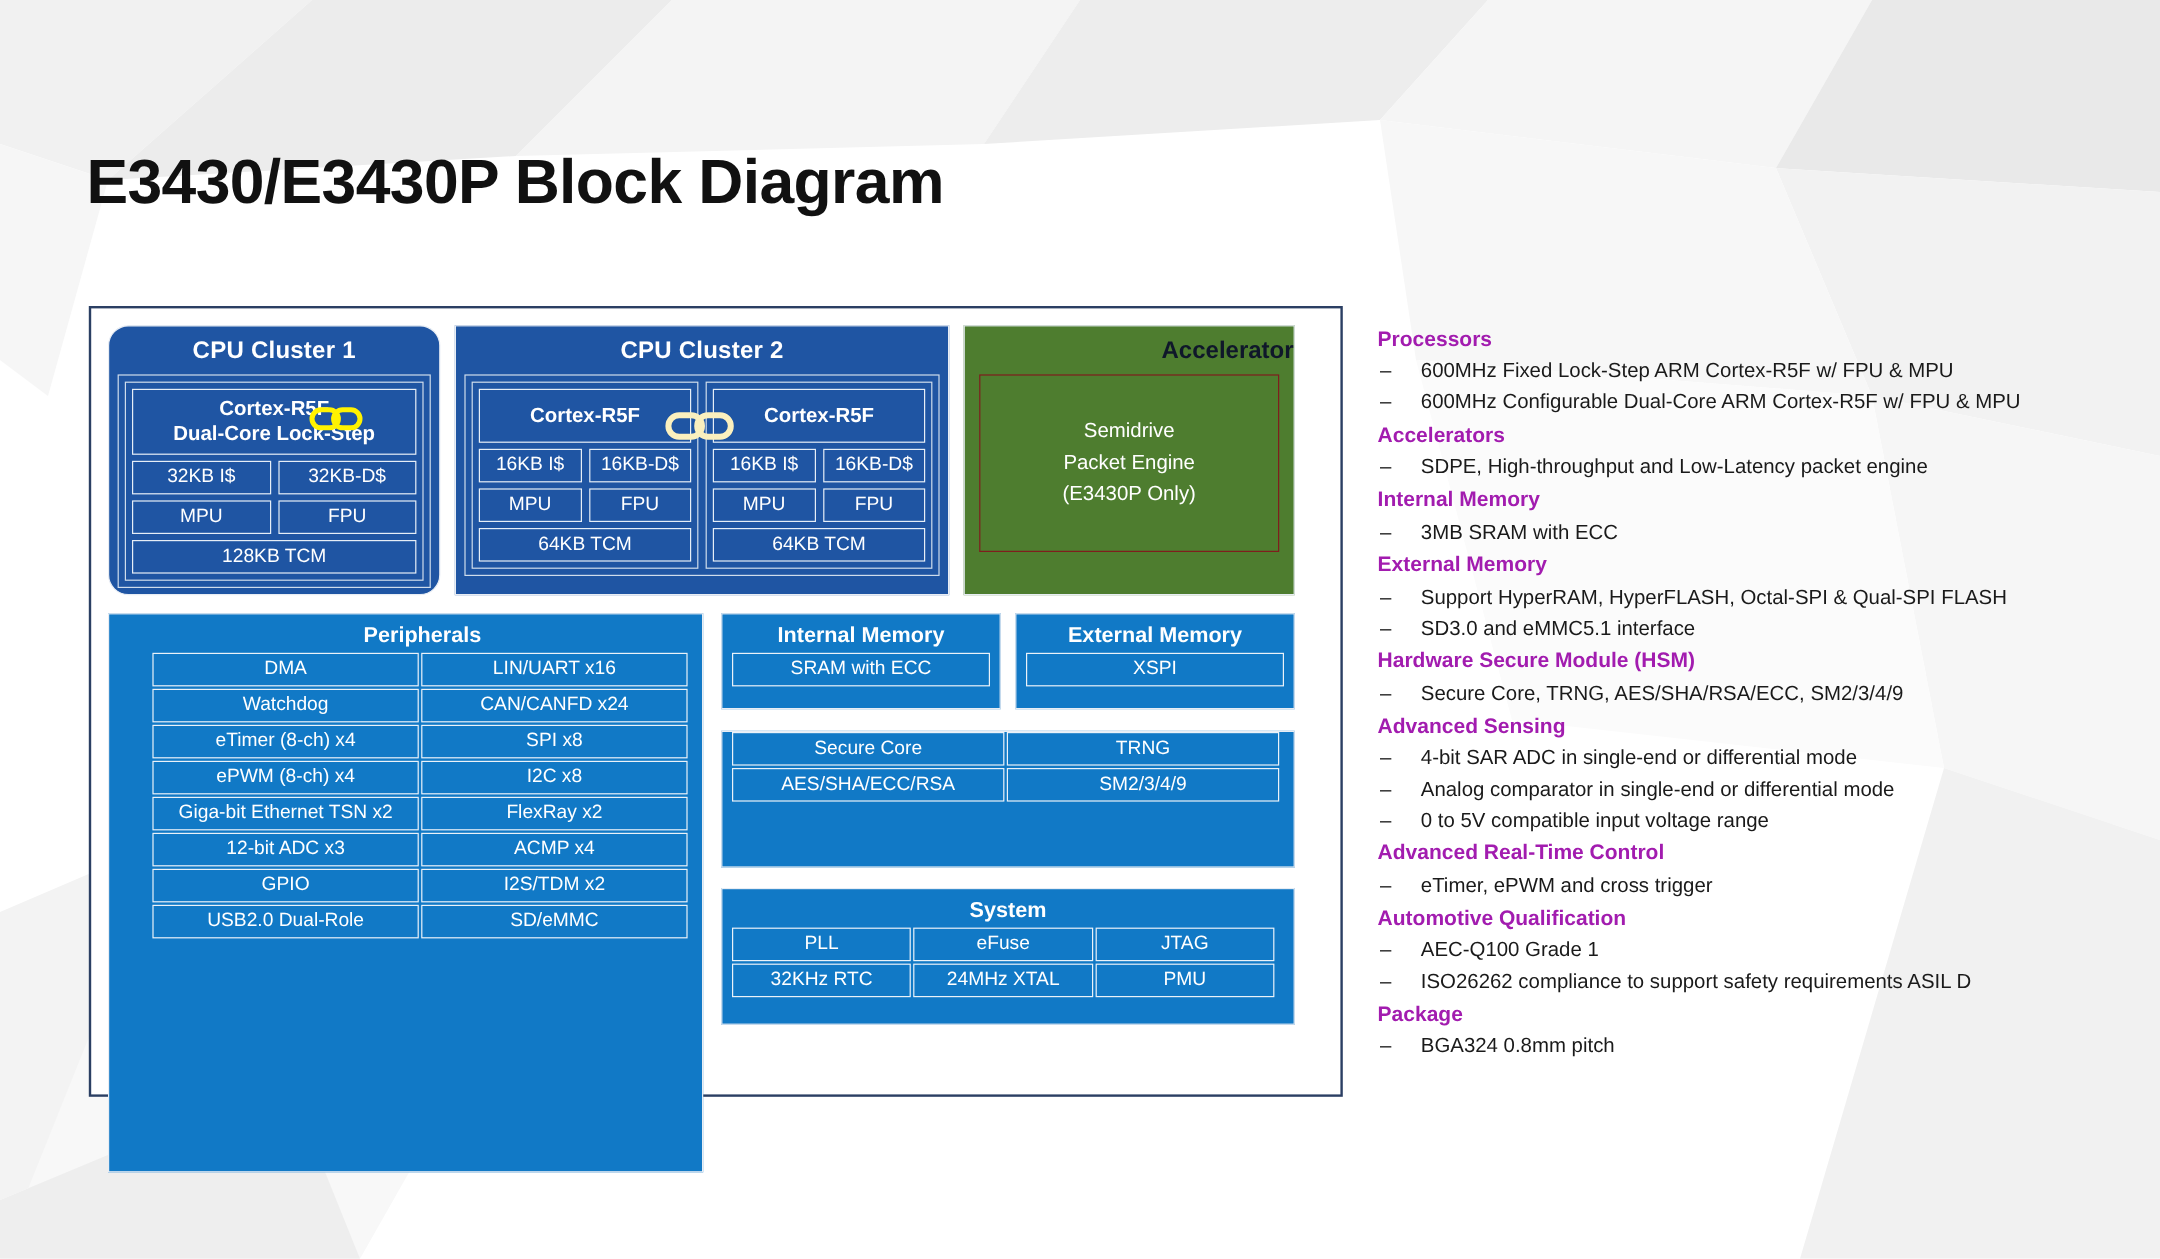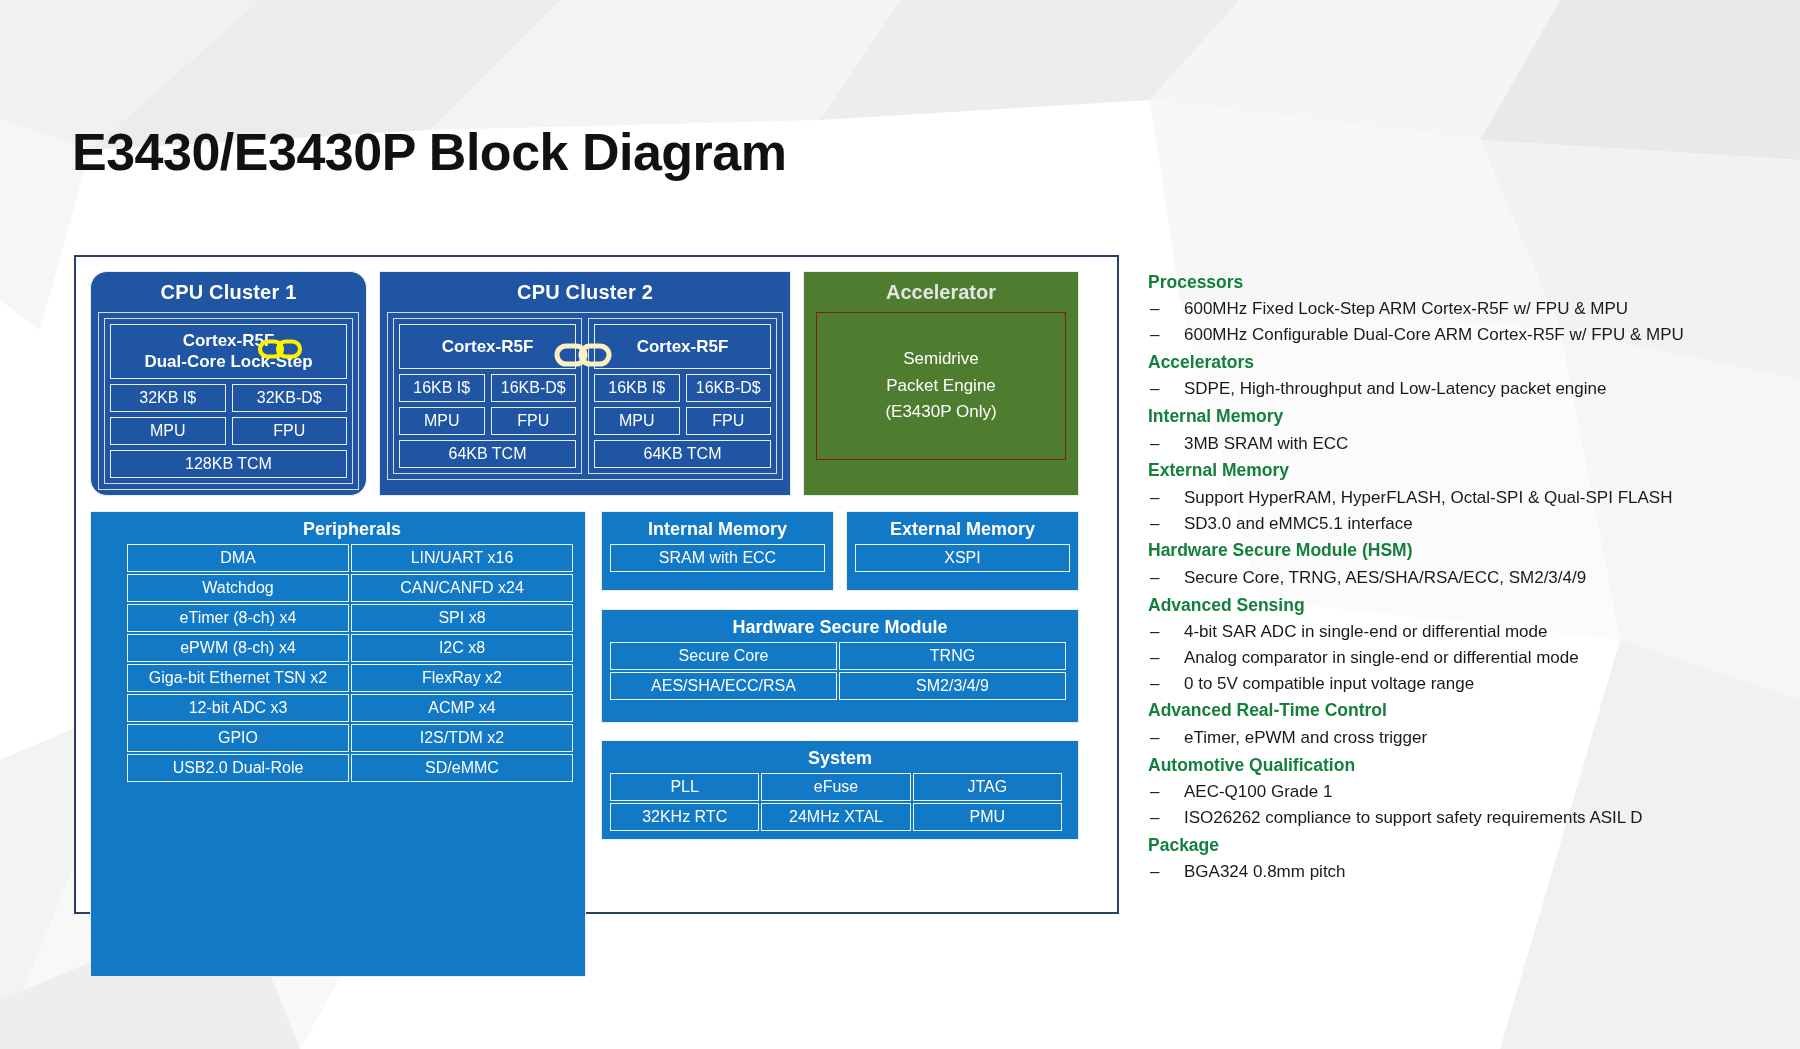--- a/index.html
+++ b/index.html
@@ -103,21 +103,21 @@
 
   
   .link-icon { position: absolute; }
   .link-icon.bright { }
   
   .accel {
     background: #4e7d2f;
     border: 1px solid #e8edf4;
   }
   .accel-title {
-    text-align: center; color: #e5e5e5; font-weight: bold;
+    text-align: right; color: #0f172a; font-weight: bold;
     font-size: 20px; padding-top: 9px;
   }
   .accel-body {
     margin: 8px 12px 12px 12px;
     border: 1px solid #7f1d1d;
     color: #fff; text-align: center;
     font-size: 17px; line-height: 1.55;
     height: 148px;
     display: flex; align-items: center; justify-content: center;
   }
@@ -152,21 +152,21 @@
     position: absolute;
     left: 1148px;
     top: 268px;
     width: 610px;
     color: #1a1a1a;
   }
   .feat-head {
     font-size: 17.5px;
     font-weight: bold;
     line-height: 1.62;
-    color: #15803d;
+    color: #a21caf;
   }
   .feat-item {
     font-size: 17px;
     line-height: 1.52;
     color: #1a1a1a;
     display: flex;
     gap: 0;
     padding-left: 2px;
   }
   .feat-dash { width: 34px; flex: 0 0 34px; }
@@ -316,30 +316,29 @@
     </div>
 
     <div class="blk lblue col1" style="left:770px; top:254px; width:233px; height:80px;">
       <div class="lblue-title">External Memory</div>
       <div class="pill-grid">
         <div class="pill">XSPI</div>
       </div>
     </div>
 
     <div class="blk lblue col2" style="left:525px; top:352px; width:478px; height:114px;">
-      <div class="lblue-title">Hardware Secure Module</div>
       <div class="pill-grid">
         <div class="pill">Secure Core</div>
         <div class="pill">TRNG</div>
         <div class="pill">AES/SHA/ECC/RSA</div>
         <div class="pill">SM2/3/4/9</div>
       </div>
     </div>
 
-    <div class="blk lblue col3" style="left:525px; top:483px; width:478px; height:100px;">
+    <div class="blk lblue col3" style="left:525px; top:483px; width:478px; height:114px;">
       <div class="lblue-title">System</div>
       <div class="pill-grid">
         <div class="pill">PLL</div>
         <div class="pill">eFuse</div>
         <div class="pill">JTAG</div>
         <div class="pill">32KHz RTC</div>
         <div class="pill">24MHz XTAL</div>
         <div class="pill">PMU</div>
       </div>
     </div>

